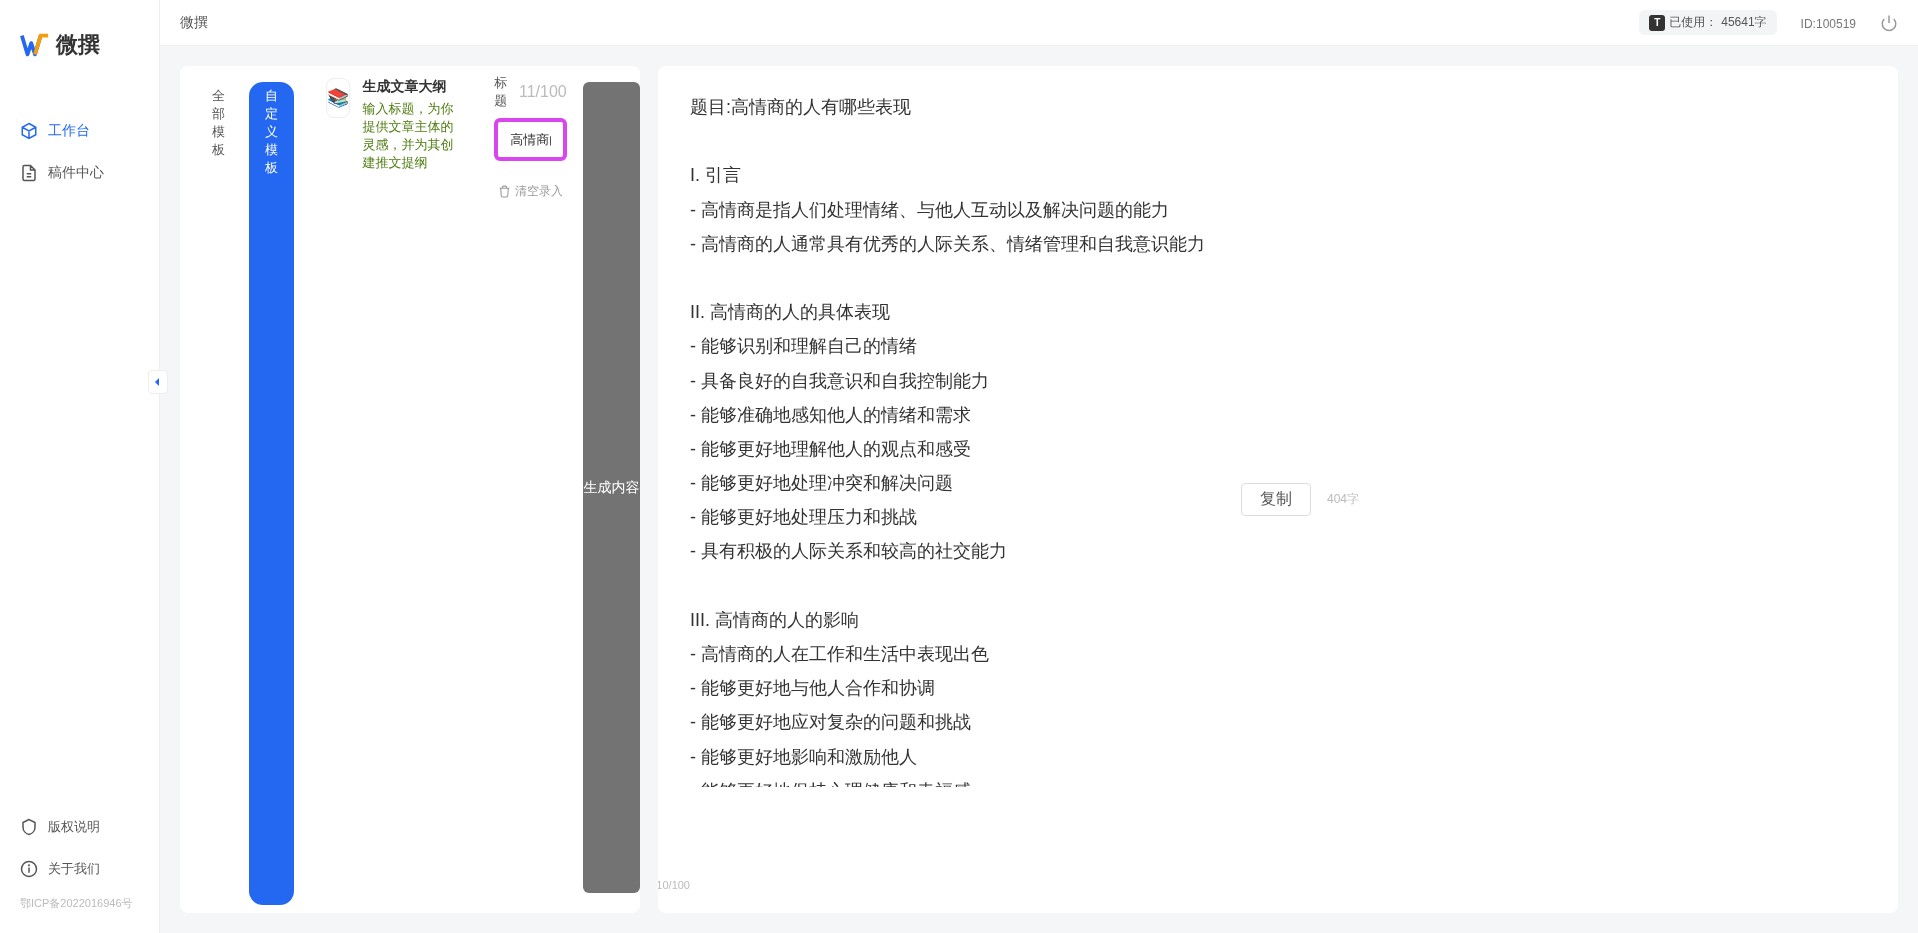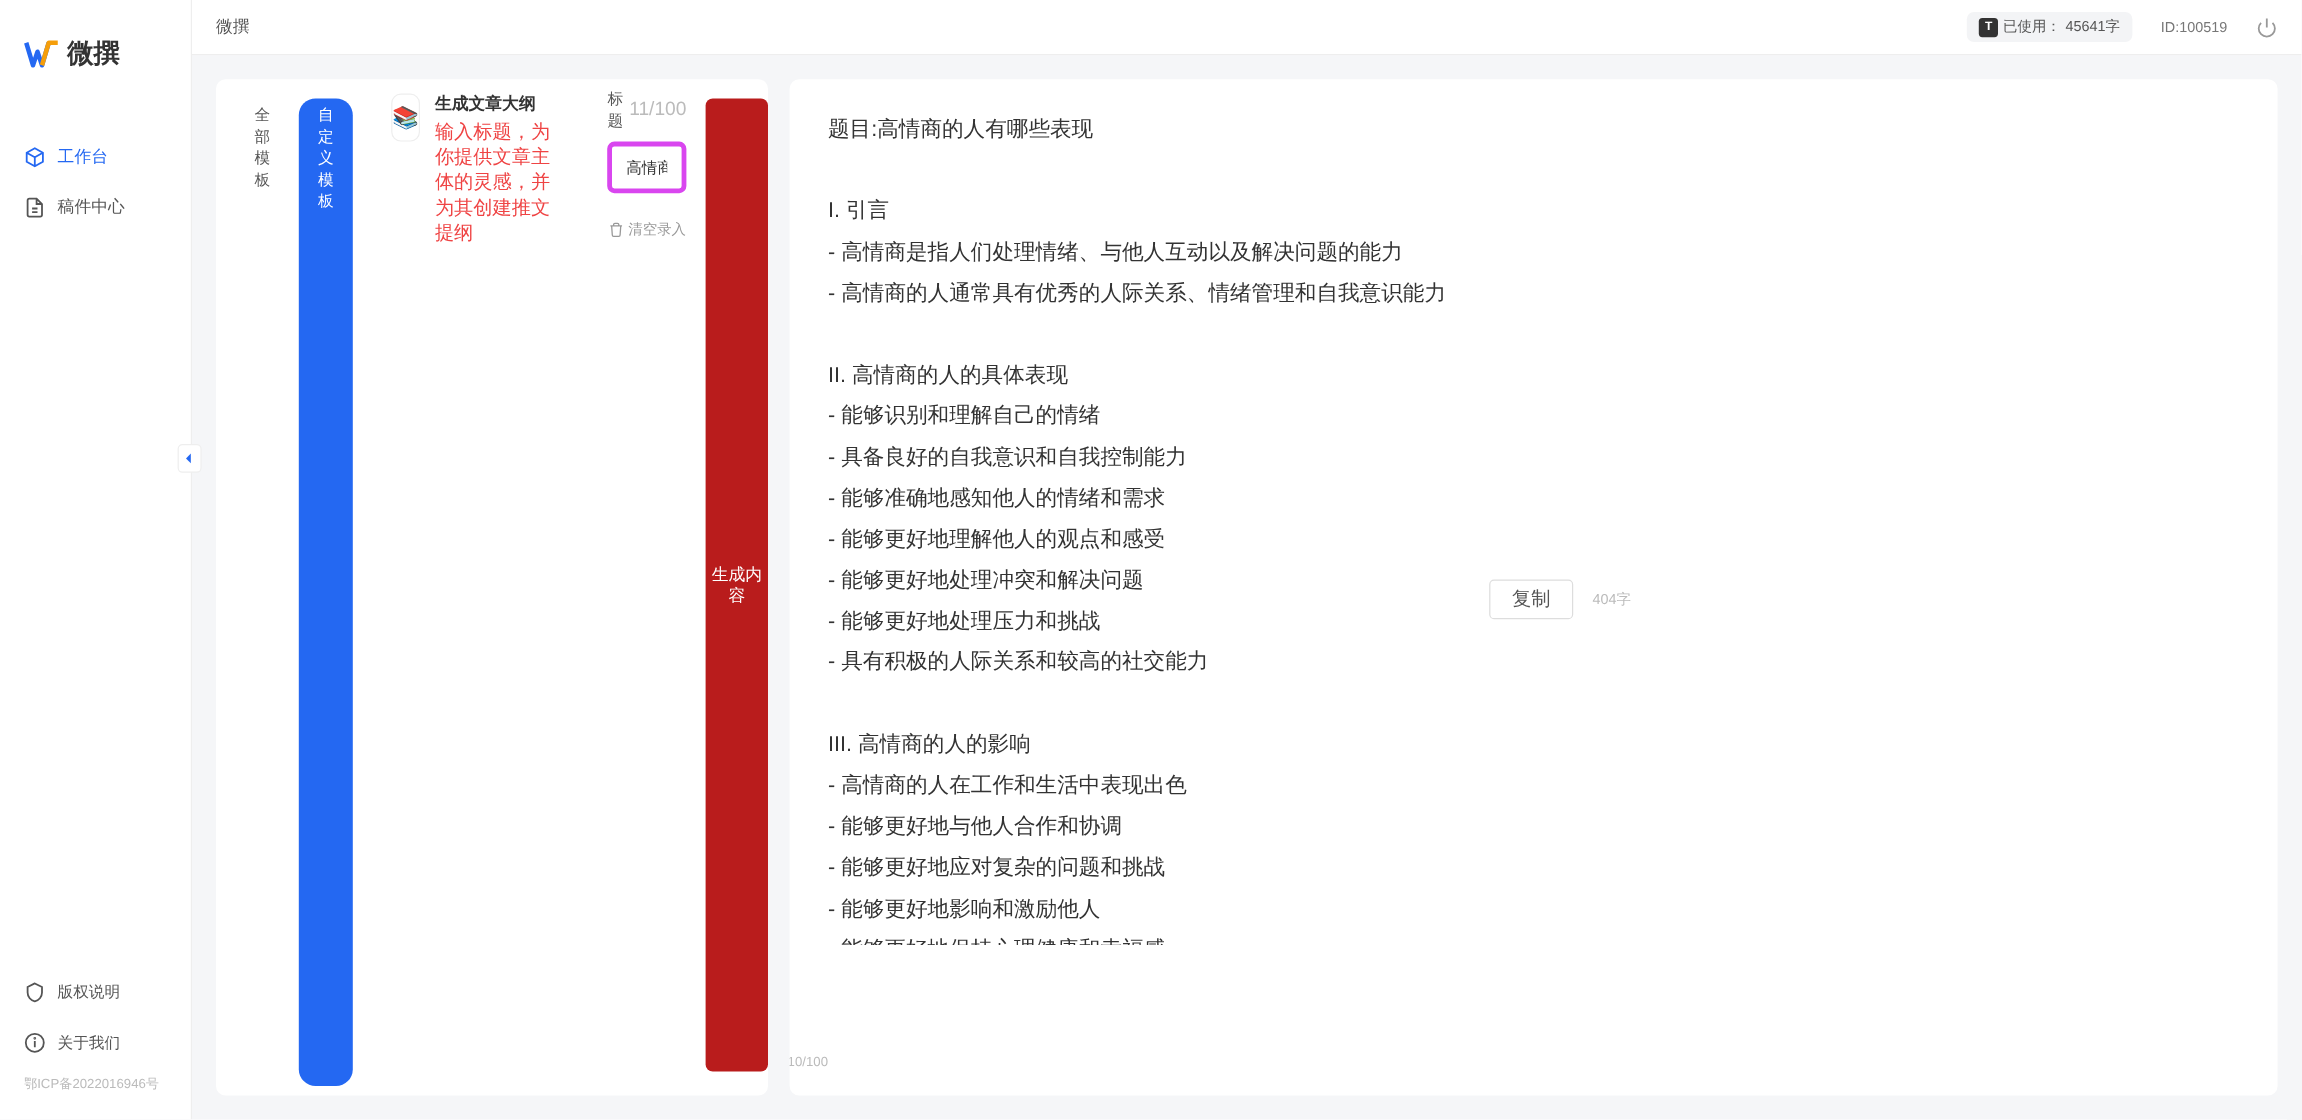--- a/index.html
+++ b/index.html
@@ -35,30 +35,30 @@
 
 
 .panel { background: #fff; border-radius: 8px; display: flex; flex-direction: row; }
 .panel-left { width: 460px; }
 .tabs { display: flex; gap: 8px; padding: 16px 16px 8px; }
 .tab { padding: 5px 16px; font-size: 13px; border-radius: 14px; cursor: pointer; color: #555; }
 .tab.active { background: #2468f2; color: #fff; }
 .template-card { display: flex; gap: 12px; padding: 12px 16px 16px; }
 .template-icon { width: 40px; height: 40px; border: 1px solid #eee; border-radius: 8px; display: flex; align-items: center; justify-content: center; font-size: 18px; }
 .template-info .t-title { font-size: 14px; font-weight: 600; color: #333; margin-bottom: 4px; }
-.template-info .t-desc { font-size: 16px; color: #ef4444; }
+.template-info .t-desc { font-size: 13px; color: #4d7c0f; }
 .form-area { padding: 8px 16px; }
 .form-label-row { display: flex; justify-content: space-between; align-items: center; margin-bottom: 8px; }
 .form-label { font-size: 13px; color: #555; }
 .char-count { font-size: 16px; color: #bbb; }
 .text-input { width: 100%; padding: 10px 12px; border: 4px solid #d946ef; border-radius: 6px; font-size: 13px; color: #333; outline: none; }
 .clear-input { text-align: center; margin-top: 22px; font-size: 12px; color: #999; cursor: pointer; display: flex; align-items: center; justify-content: center; gap: 4px; }
 .clear-input svg { width: 13px; height: 13px; }
 .panel-spacer { flex: 1; }
-.generate-btn { margin: 16px auto 20px; width: 164px; padding: 10px 0; background: #b91c1c; color: #fff; border: none; border-radius: 6px; font-size: 14px; cursor: pointer; display: block; text-align: center; }
+.generate-btn { margin: 16px auto 20px; width: 164px; padding: 10px 0; background: #737373; color: #fff; border: none; border-radius: 6px; font-size: 14px; cursor: pointer; display: block; text-align: center; }
 
 
 .panel-right { flex: 1; padding: 24px 32px 16px; overflow: hidden; }
 .doc-header { position: relative; text-align: center; margin-bottom: 24px; }
 .doc-title { font-size: 24px; font-weight: 500; font-family: "Songti SC", "SimSun", serif; color: #222; display: inline-block; }
 .title-count { position: absolute; right: 0; bottom: -18px; font-size: 11px; color: #bbb; }
 .doc-body { font-size: 18px; color: #333; line-height: 1.9; white-space: pre-wrap; font-family: -apple-system, "Microsoft YaHei", sans-serif; height: calc(100% - 110px); overflow-y: auto; }
 .doc-footer { display: flex; justify-content: flex-end; align-items: center; gap: 16px; padding-top: 12px; }
 .copy-btn { padding: 5px 18px; border: 1px solid #ddd; background: #fff; border-radius: 4px; font-size: 16px; color: #555; cursor: pointer; }
 .word-count { font-size: 12px; color: #bbb; }

